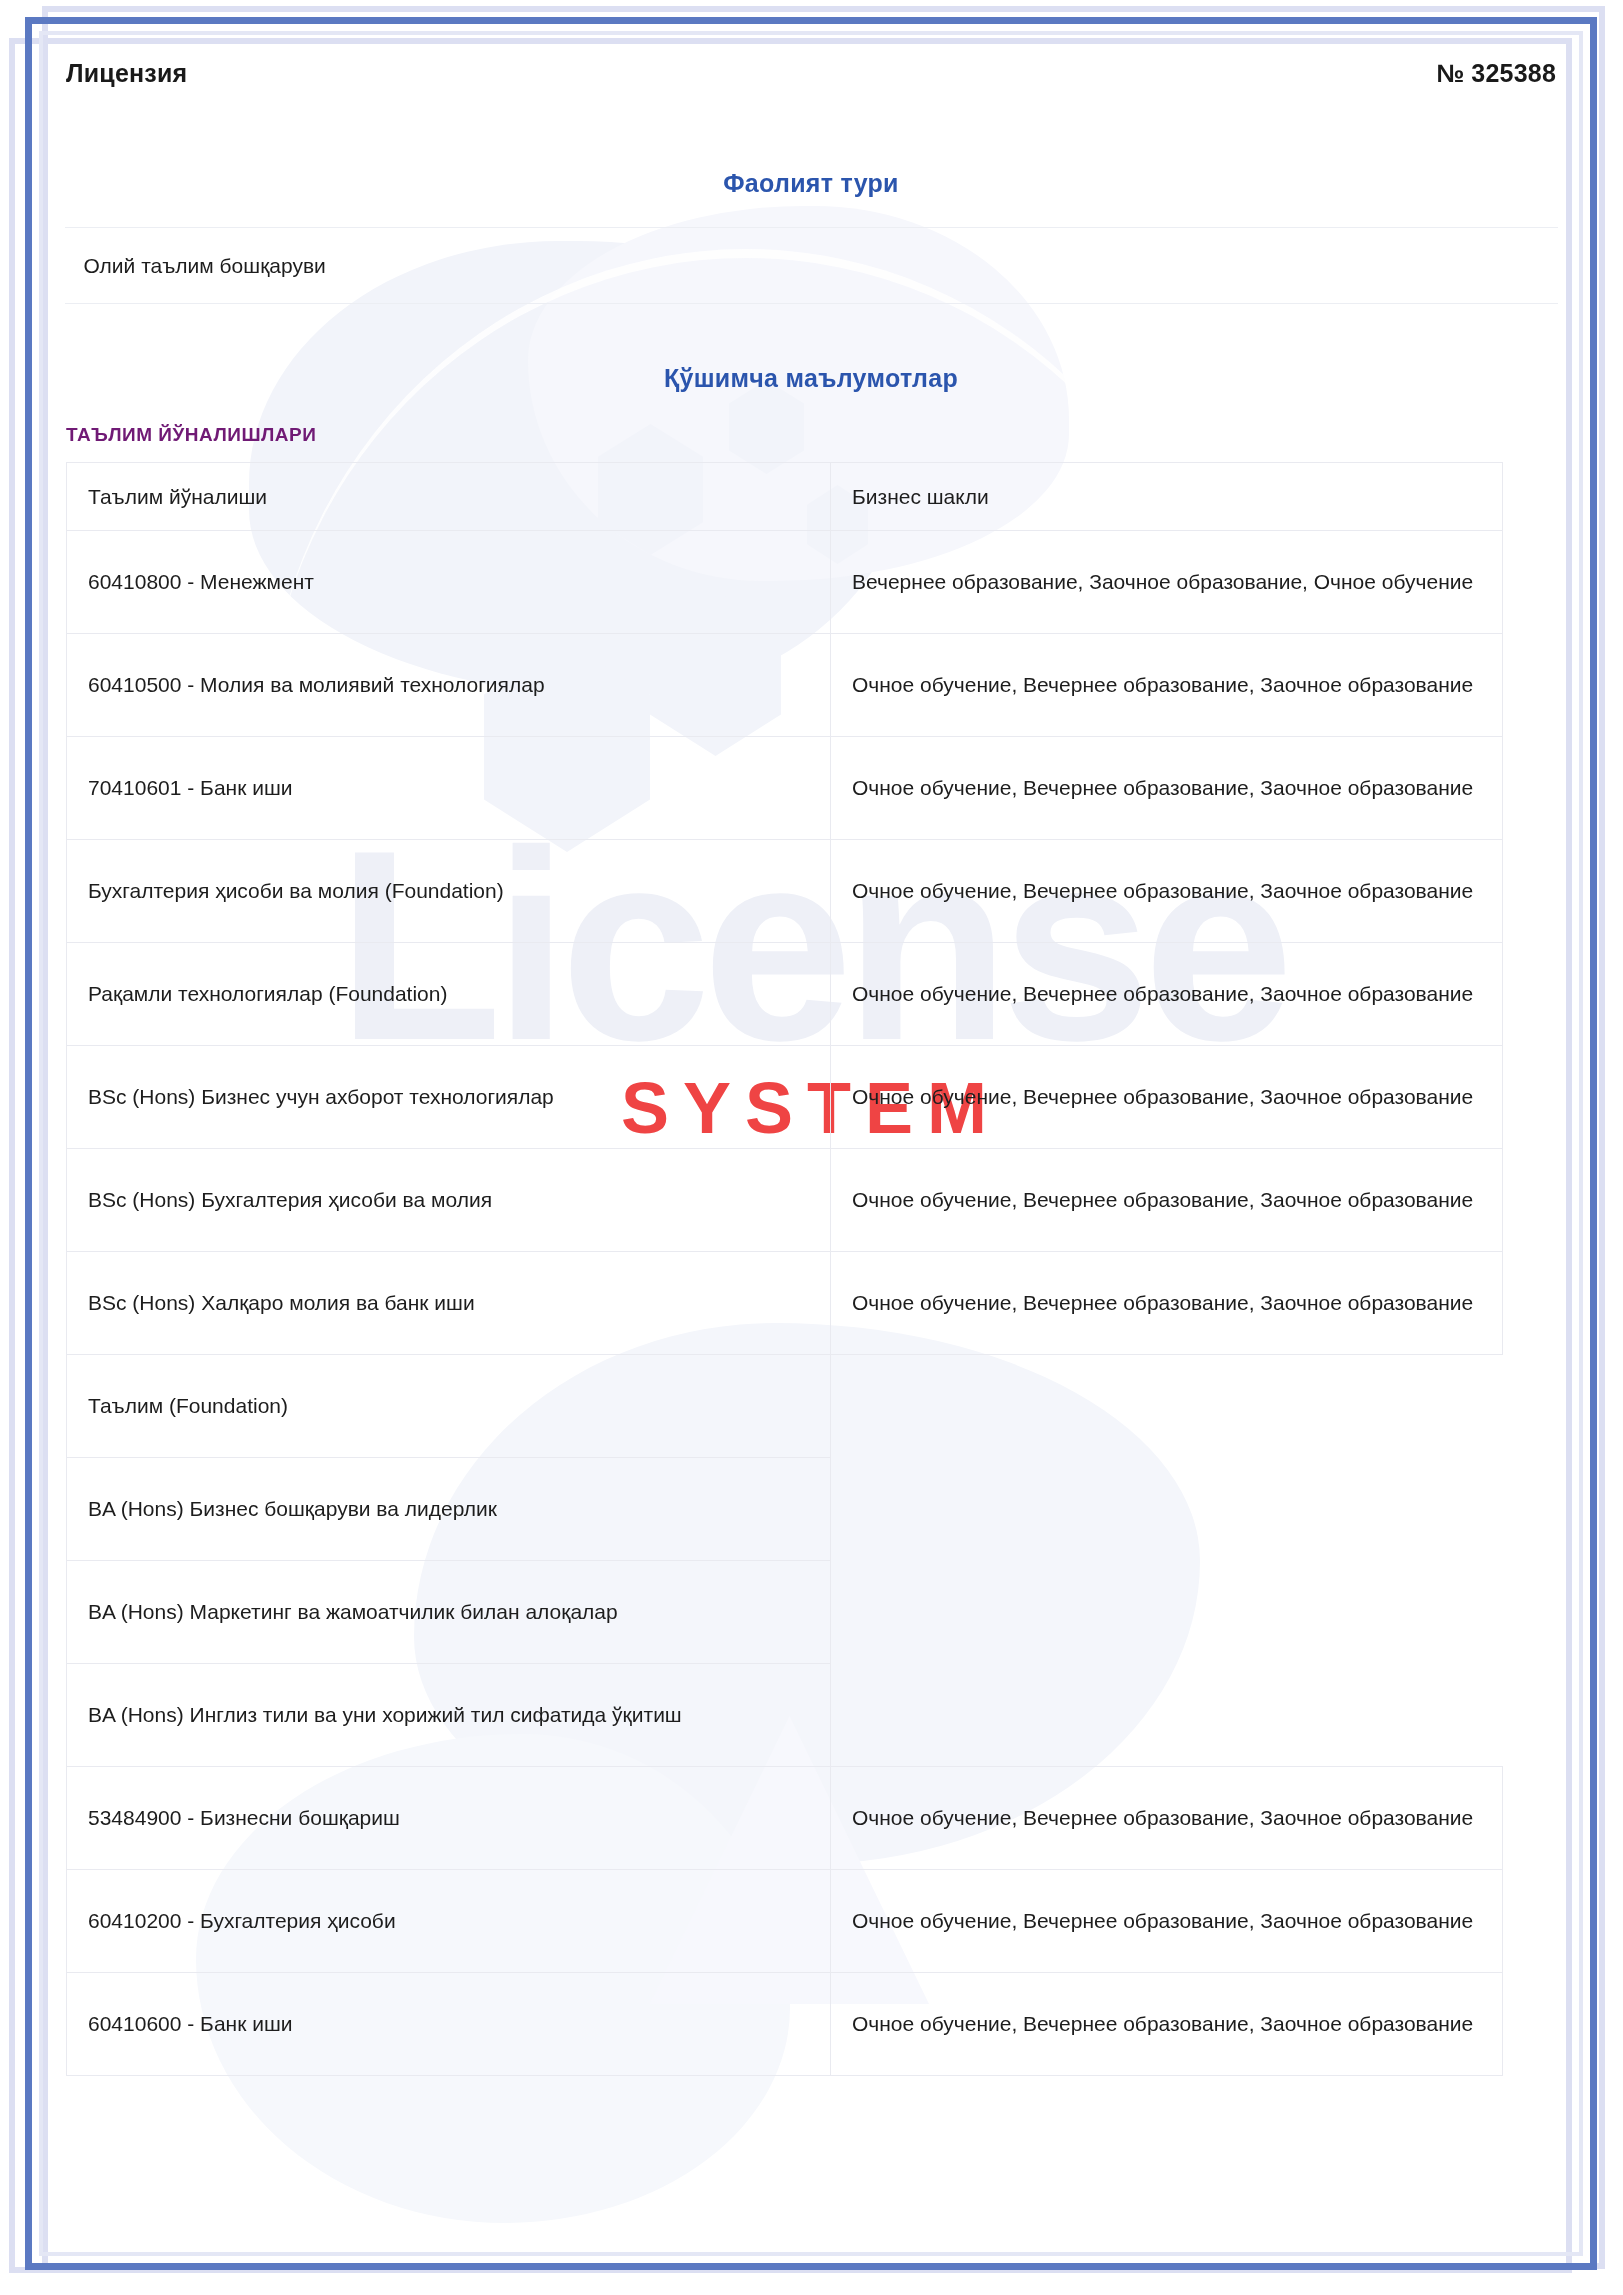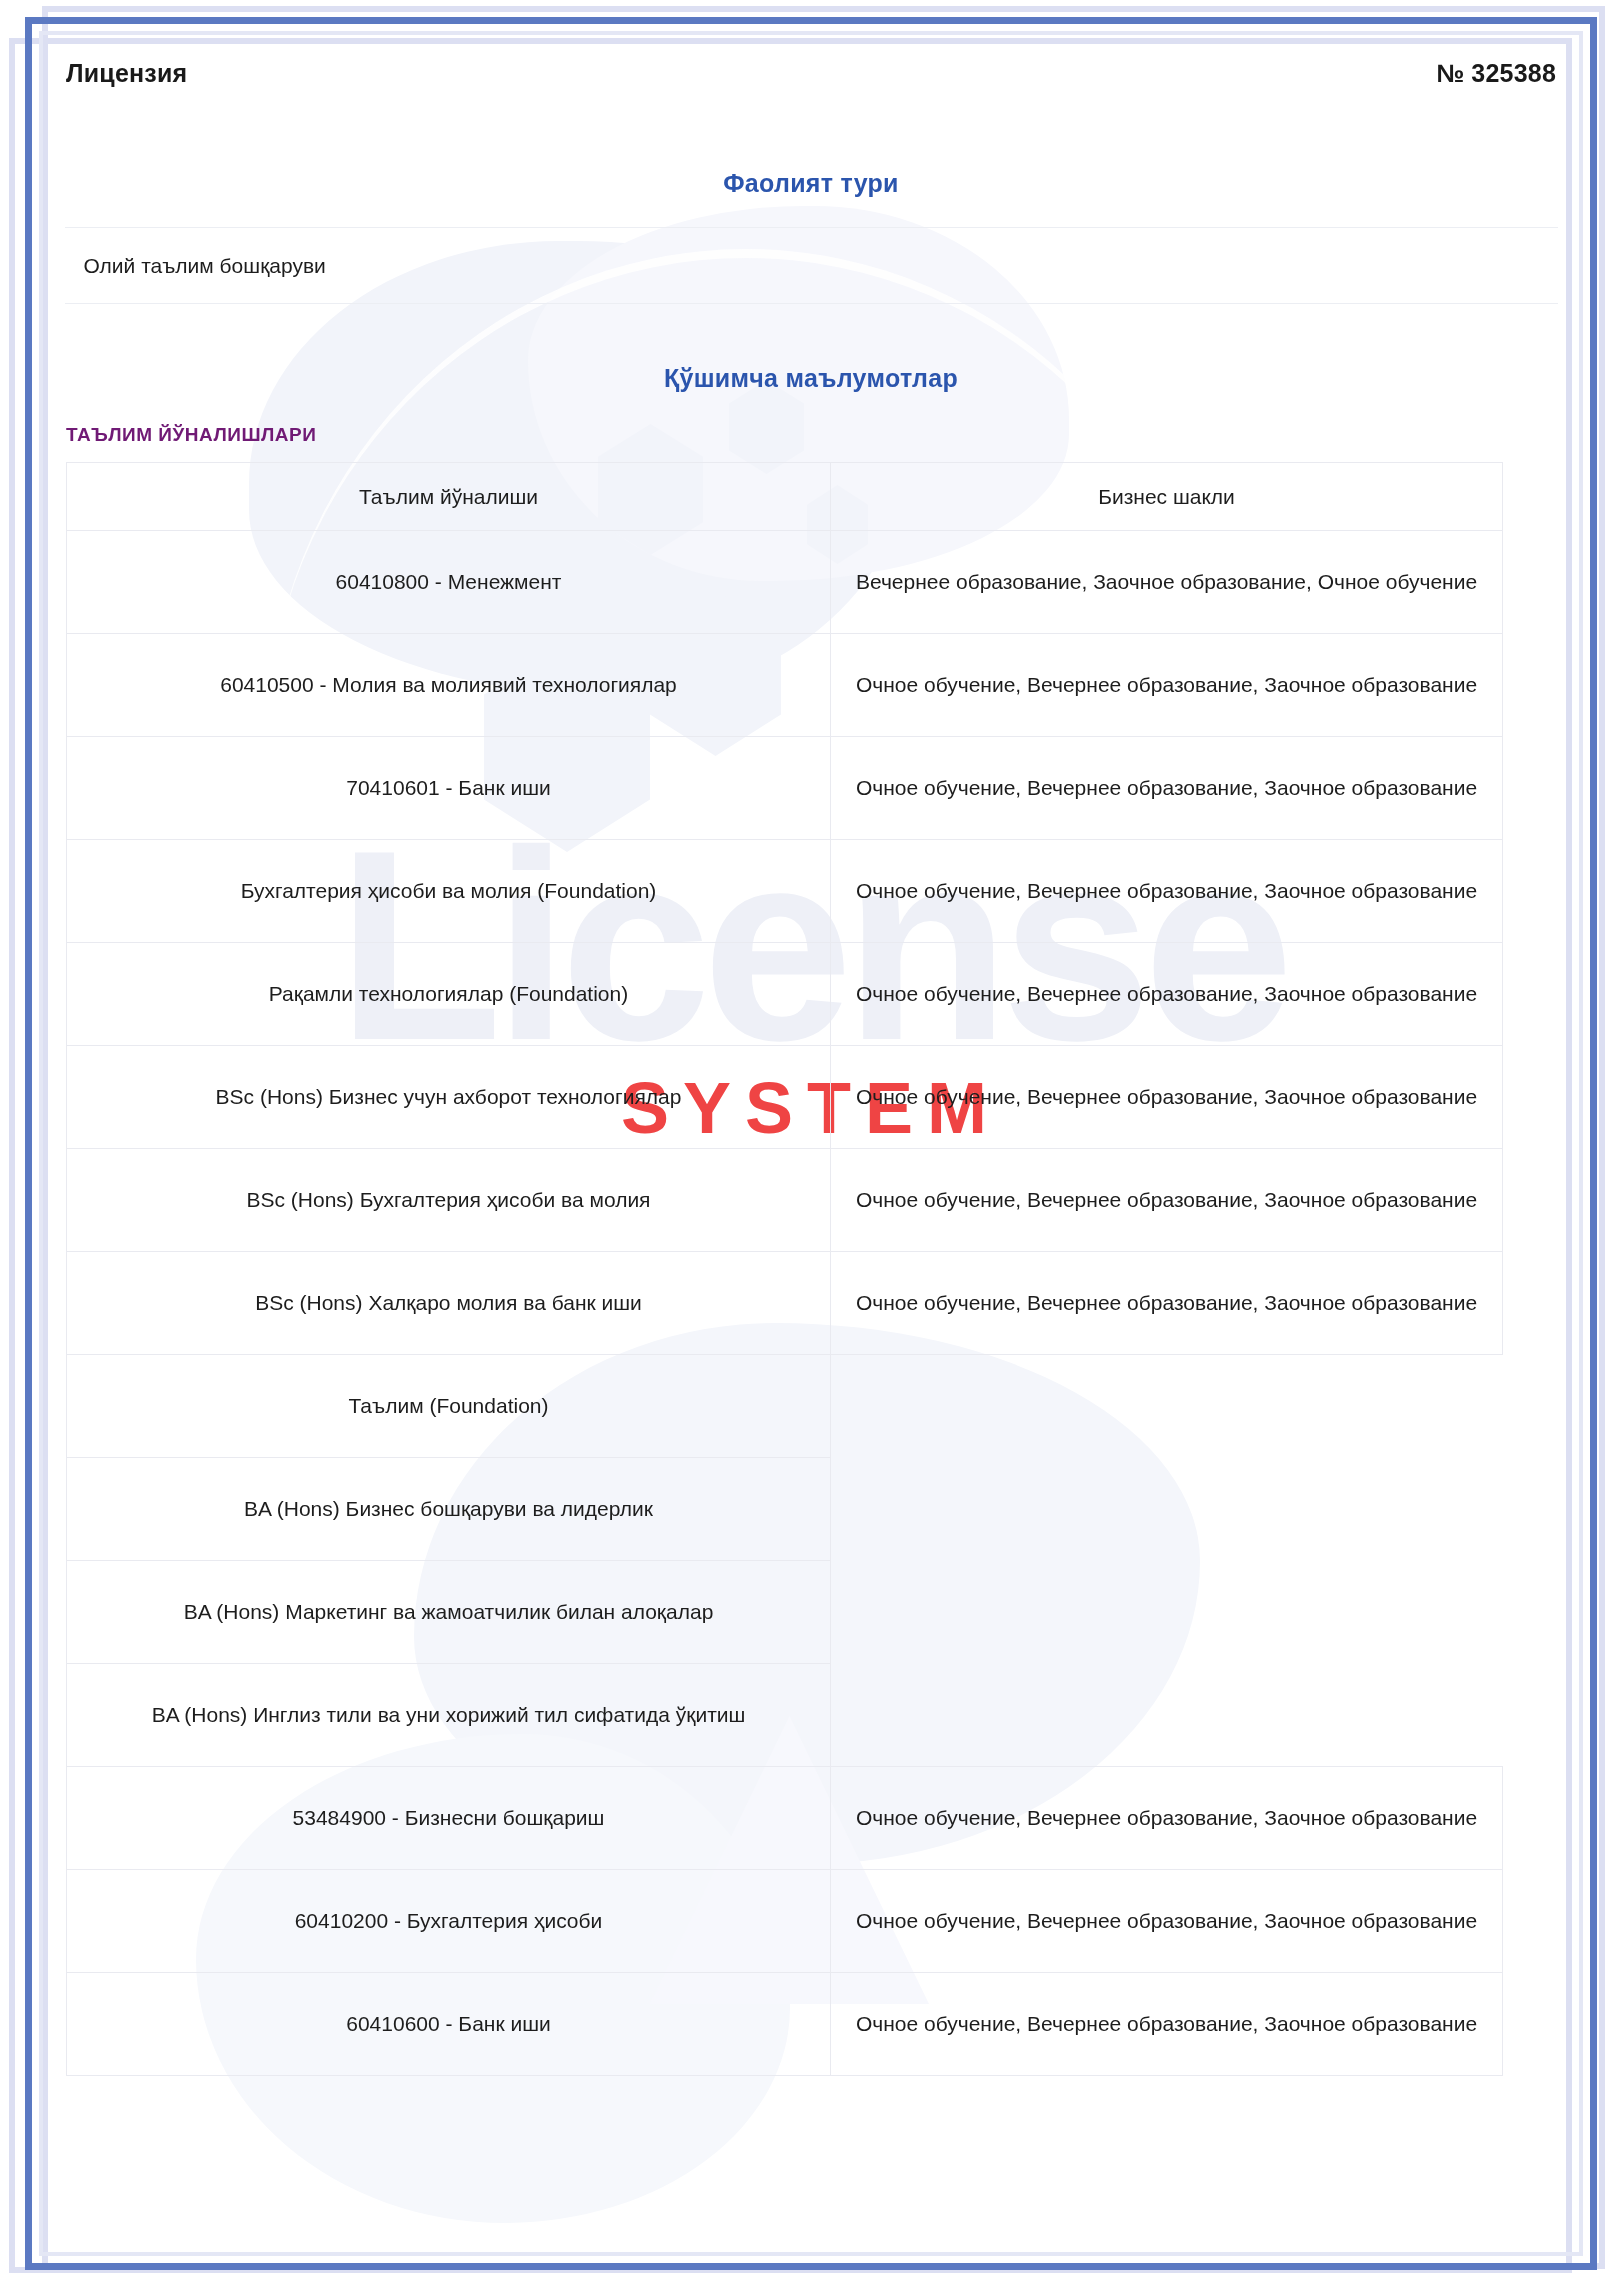--- a/index.html
+++ b/index.html
@@ -178,21 +178,21 @@
   }
   .dir-table col.c1 { width: 764px; }
   .dir-table col.c2 { width: 672px; }
 
   .dir-table th, .dir-table td {
     border: 1.7px solid #e9eaf0;
     padding: 19px 21px;
     font-size: 21px;
     line-height: 1.42;
     color: #1d1d1d;
-    text-align: center;
+    text-align: left;
     font-weight: 400;
     vertical-align: middle;
   }
   .dir-table thead th {
     height: 68px;
     padding-top: 17.5px;
     padding-bottom: 17.5px;
   }
   .dir-table tbody td { height: 103px; }
   .dir-table td.empty { border-left: 0; border-right: 0; border-top: 0; border-bottom: 0; }

